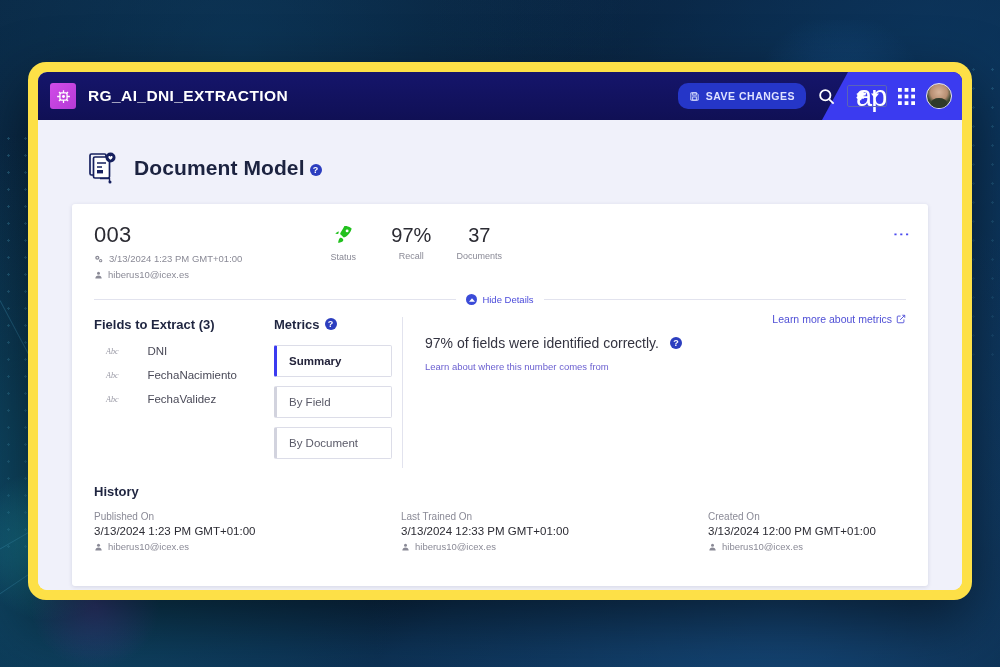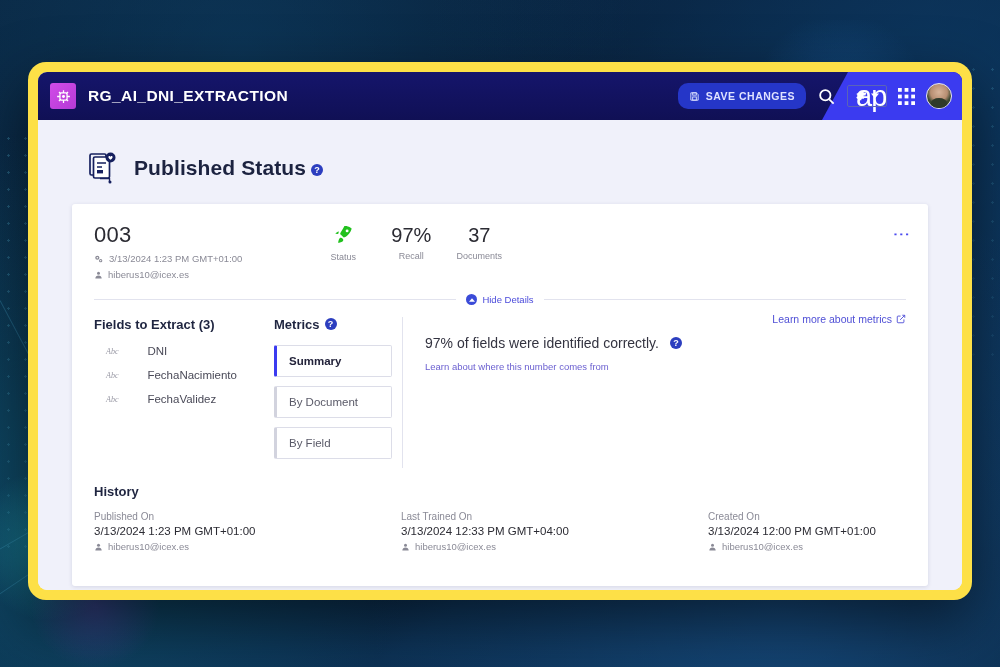--- a/index.html
+++ b/index.html
@@ -318,21 +318,21 @@
             <rect x="7.5" y="7" width="16" height="21" rx="1.5" fill="#ffffff"></rect>
             <path d="M11 13h9M11 17h5"></path>
             <rect x="11" y="20" width="6" height="3.4" fill="#16205e" stroke="none"></rect>
             <path d="M14 28.5h9.5v3.5" stroke-width="1.4"></path>
             <circle cx="24" cy="32" r="1.5" fill="#16205e" stroke="none"></circle>
             <circle cx="24.5" cy="7.5" r="5" fill="#16205e" stroke="none"></circle>
             <path d="M22.4 7.3c0-1 .9-1.6 1.6-1 .3.2.4.5.5.7.1-.2.2-.5.5-.7.7-.6 1.6 0 1.6 1 0 1-2.1 2.5-2.1 2.5s-2.1-1.5-2.1-2.5z" fill="#ffffff" stroke="none"></path>
           </svg>
         </span>
         <div>
-          <span class="page-title">Published Status</span><span class="help-dot">?</span>
+          <span class="page-title">Document Model</span><span class="help-dot">?</span>
         </div>
       </div>
 
       <div class="card">
 
         <div class="sum-row">
           <div>
             <div class="sum-id">003</div>
             <div class="meta-line">
               <span>
@@ -410,22 +410,22 @@
               <span class="abc">Abc</span>
               <span class="field-name">FechaValidez</span>
             </div>
           </div>
 
           <div class="col-metrics">
             <div class="sec-title">
               <span>Metrics</span><span class="help-dot">?</span>
             </div>
             <div class="tab active">Summary</div>
+            <div class="tab">By Field</div>
             <div class="tab">By Document</div>
-            <div class="tab">By Field</div>
           </div>
 
           <div class="col-content">
             <div class="learn-more">
               <span>Learn more about metrics</span>
               <span>
                 <svg width="10" height="10" viewBox="0 0 24 24" fill="none" stroke="#4f4fd6" stroke-width="2.2">
                   <path d="M19 13v6a2 2 0 01-2 2H5a2 2 0 01-2-2V7a2 2 0 012-2h6"></path>
                   <path d="M15 3h6v6M10 14L21 3"></path>
                 </svg>
@@ -452,21 +452,21 @@
                       <circle cx="12" cy="7" r="4"></circle>
                       <path d="M3.5 21c0-4.7 3.8-7.5 8.5-7.5s8.5 2.8 8.5 7.5z"></path>
                     </svg>
                 </span>
                 <span>hiberus10@icex.es</span>
               </div>
             </div>
 
             <div class="hist-col">
               <div class="hist-lbl">Last Trained On</div>
-              <div class="hist-val">3/13/2024 12:33 PM GMT+04:00</div>
+              <div class="hist-val">3/13/2024 12:33 PM GMT+01:00</div>
               <div class="hist-user">
                 <span>
                   <svg width="9" height="10" viewBox="0 0 24 24" fill="#8a8a96">
                       <circle cx="12" cy="7" r="4"></circle>
                       <path d="M3.5 21c0-4.7 3.8-7.5 8.5-7.5s8.5 2.8 8.5 7.5z"></path>
                     </svg>
                 </span>
                 <span>hiberus10@icex.es</span>
               </div>
             </div>

